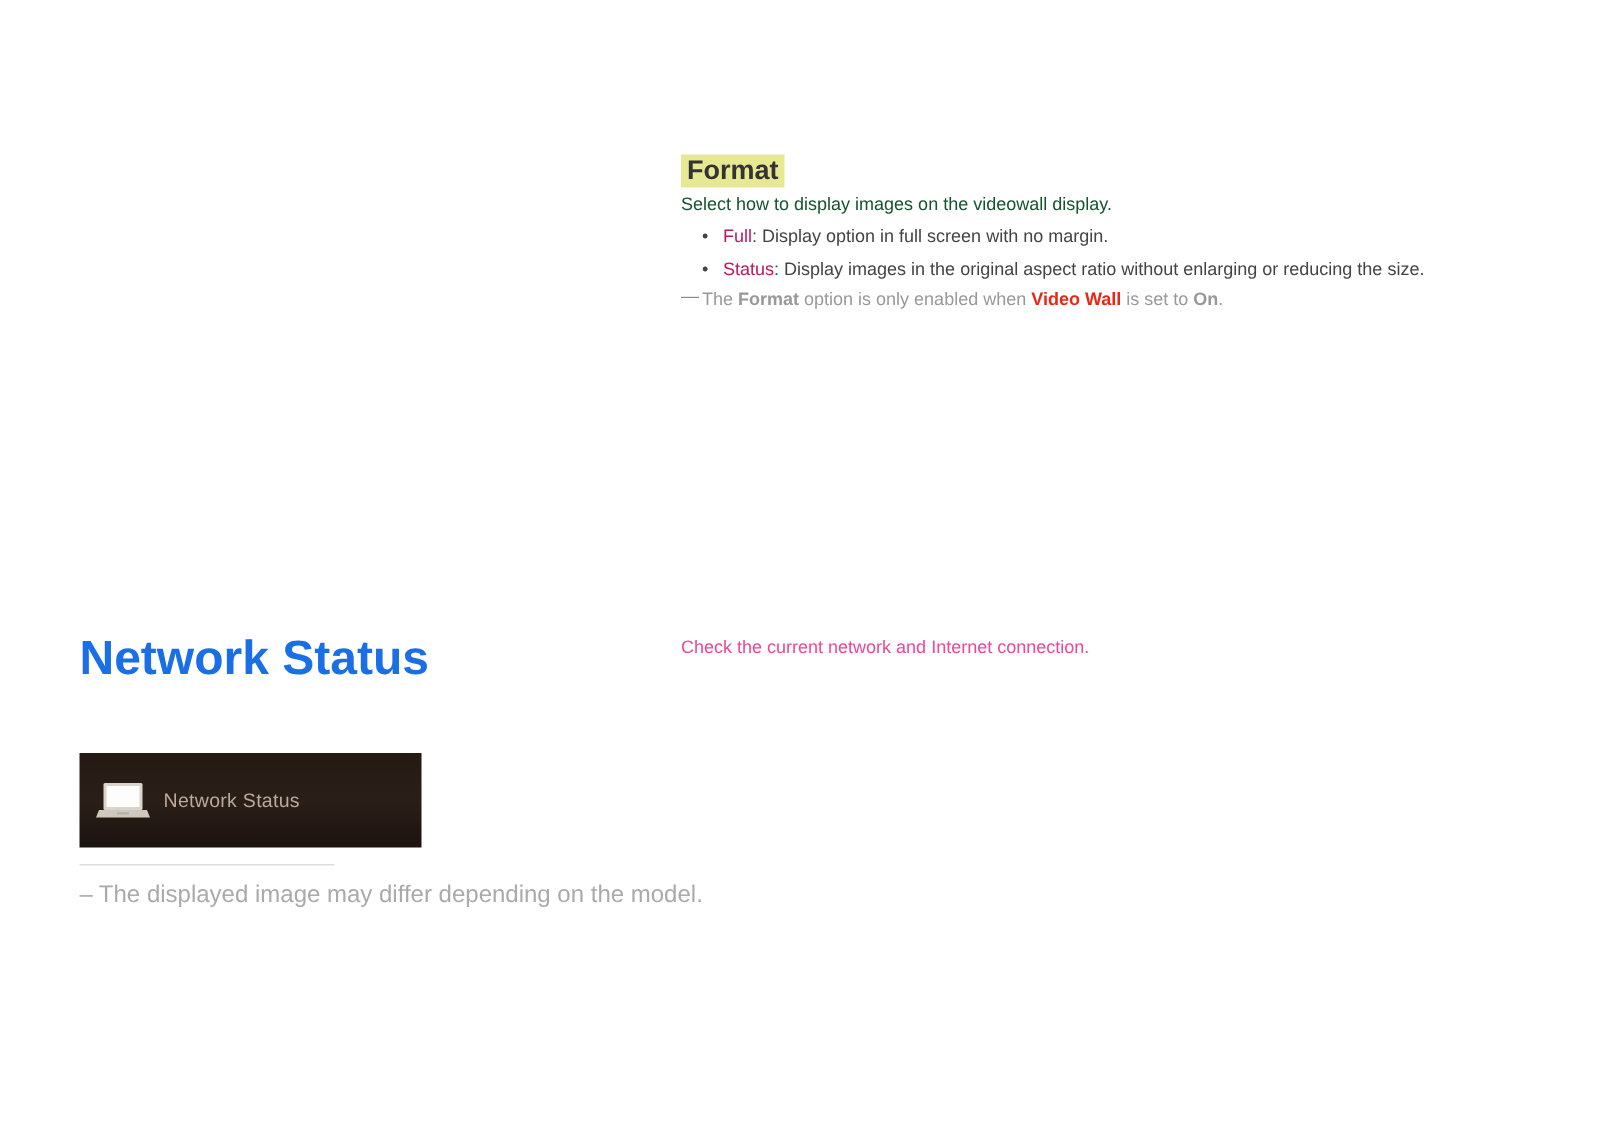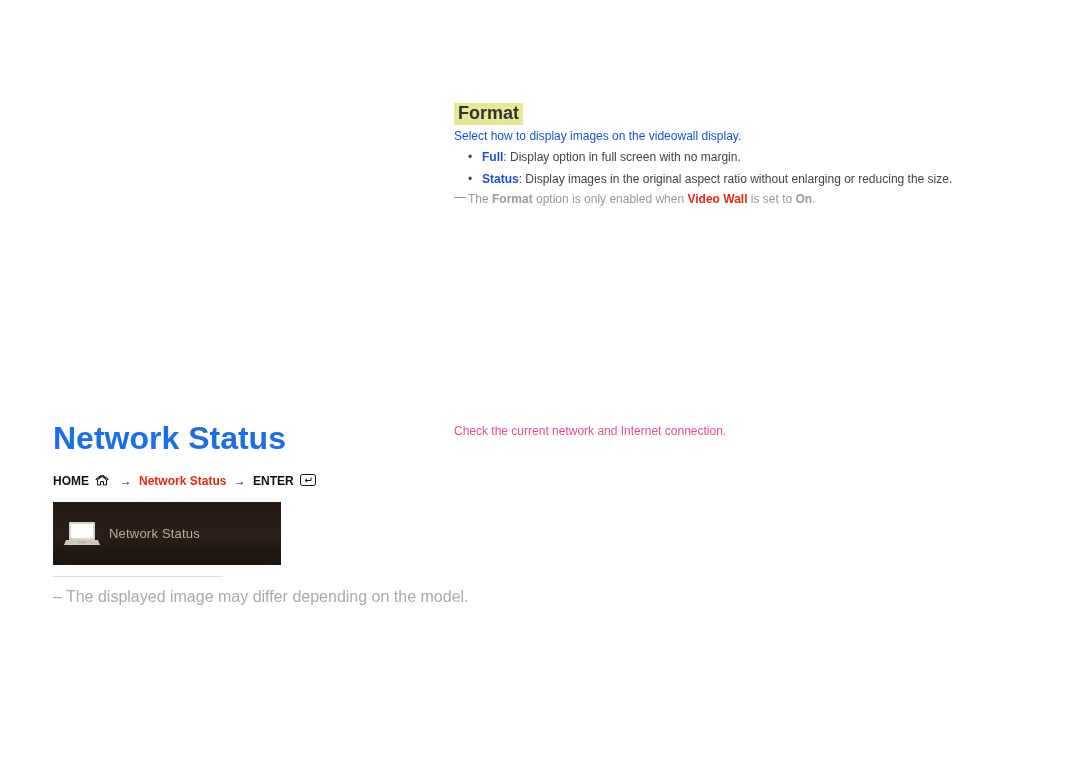--- a/index.html
+++ b/index.html
@@ -25,41 +25,41 @@
       color: #333;
       background: #e6e894;
       padding: 0 4px;
       line-height: 1.2;
     }
     .desc1 {
       position: absolute;
       top: 129px;
       left: 454px;
       font-size: 12px;
-      color: #1d4ed8;
+      color: #14532d;
     }
     .bullet-list {
       position: absolute;
       top: 148px;
       left: 468px;
       font-size: 12px;
       color: #444;
     }
     .bullet-item {
       display: flex;
       margin-bottom: 4px;
       line-height: 1.5;
     }
     .bullet-dot {
       width: 14px;
       flex-shrink: 0;
       font-size:12px;
     }
     .bullet-text { }
-    .bullet-text .strong-red { color: #1d4ed8; font-weight: 700; }
+    .bullet-text .strong-red { color: #be185d; font-weight: 400; }
     .note-line {
       position: absolute;
       top: 192px;
       left: 454px;
       font-size: 12px;
       color: #999;
     }
     .note-line .preem {
       display: inline-block;
       width: 14px;
@@ -174,39 +174,20 @@
   </div>
 
   <div class="note-line">
     <span class="preem">―</span><span>The </span><span class="strong-dark">Format</span><span> option is only enabled when </span><span class="strong-videowall">Video Wall</span><span> is set to </span><span class="strong-on">On</span><span>.</span>
   </div>
 
   <div class="section2-title">Network Status</div>
 
   <div class="section2-desc">Check the current network and Internet connection.</div>
 
-  <div class="nav-path">
-    <span class="home-label">HOME</span>
-    <span class="home-icon">
-      <svg width="14" height="11" viewBox="0 0 14 11">
-        <path d="M1 5 L7 0.5 L13 5 L13 4 L7 -0.3 L1 4 Z" fill="none" stroke="#111" stroke-width="1"></path>
-        <path d="M2.5 5 L7 1.5 L11.5 5 L11.5 10 L8.5 10 L8.5 6.5 L5.5 6.5 L5.5 10 L2.5 10 Z" fill="none" stroke="#111" stroke-width="1"></path>
-      </svg>
-    </span>
-    <span class="arrow">→</span>
-    <span class="red">Network Status</span>
-    <span class="arrow">→</span>
-    <span>ENTER</span>
-    <span class="enter-icon">
-      <svg width="16" height="12" viewBox="0 0 16 12">
-        <rect x="0.5" y="0.5" width="15" height="11" rx="2" ry="2" fill="none" stroke="#111" stroke-width="1"></rect>
-        <path d="M11 3.5 L11 6.5 L5.5 6.5 M7 4.8 L5 6.5 L7 8.2" fill="none" stroke="#111" stroke-width="1"></path>
-      </svg>
-    </span>
-  </div>
 
   <div class="tile">
     <span class="laptop-icon">
       <svg width="36" height="28" viewBox="0 0 36 28">
         <rect x="5" y="2" width="26" height="18" rx="1" fill="#d9d3cc"></rect>
         <rect x="7" y="4" width="22" height="14" fill="#fdfdfc"></rect>
         <path d="M2 20 L34 20 L36 25 L0 25 Z" fill="#cfc8bf"></path>
         <rect x="14" y="21.5" width="8" height="1.5" fill="#b8b0a5"></rect>
       </svg>
     </span>

